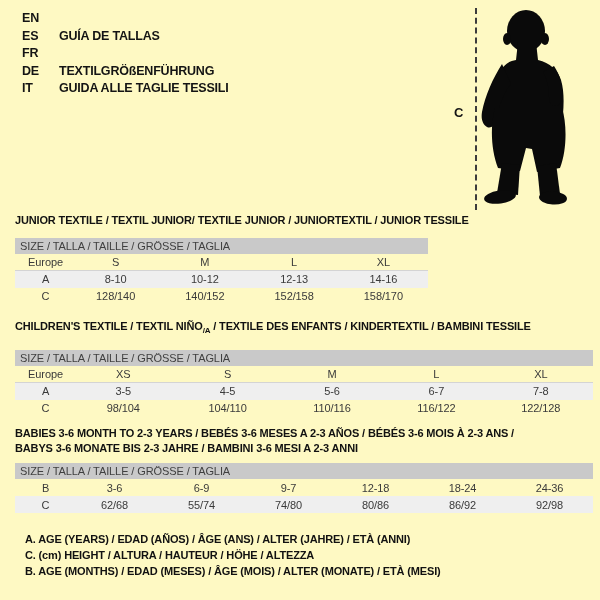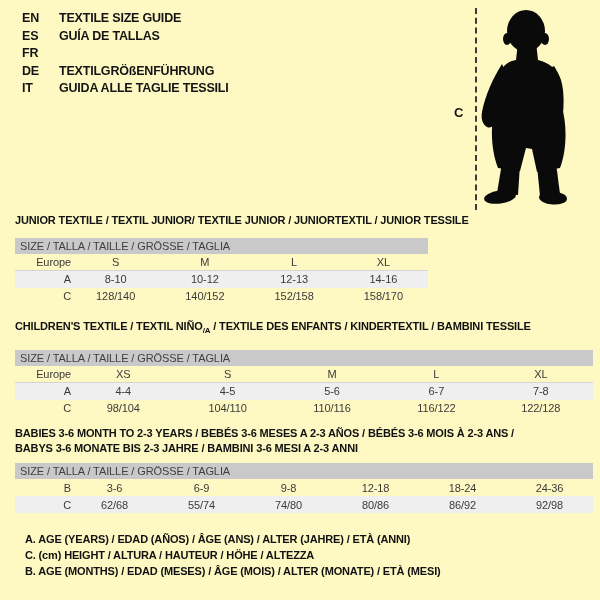--- a/index.html
+++ b/index.html
@@ -25,36 +25,35 @@
   .s3{ top:426px; width:578px; }
   .tbl-title{ font-size:11px; font-weight:bold; letter-spacing:-0.15px;
     line-height:14.5px; color:#111; white-space:nowrap; }
   .tbl-title sub{ font-size:8px; }
   .s1 table{ margin-top:10px; } .s2 table{ margin-top:11px; } .s3 table{ margin-top:8px; }
   table{ border-collapse:collapse; table-layout:fixed; width:100%;
     font-size:11px; color:#3a3a3a; letter-spacing:-0.1px; }
   tr.hdr td{ background:#c9c9c9; color:#3f3f3f; text-align:left; height:16px;
     padding-left:5px;margin-left:37px; }
   td{ height:17px; text-align:center; white-space:nowrap; vertical-align:middle; }
-  td.lbl{ text-align:right; padding-left:5px; }
+  td.lbl{ text-align:center; padding-left:5px; }
   tr.stripe{ background:#efefef; }
   tr.euro td{ border-bottom:1px solid #d4d4d4; }
   
   .legend{ position:absolute; left:25px; top:531px; font-size:11px; font-weight:bold;
     line-height:16px; letter-spacing:-0.15px; color:#111; }
 </style>
 </head>
 <body>
 
 <div class="page">
 
   <div class="lang-list" id="langList">
       <div class="lang-row">
         <span class="lang-code">EN</span>
-        <span class="lang-label">TEXTILE SIZE GUIDE</span>
       </div>
       <div class="lang-row">
         <span class="lang-code">ES</span>
         <span class="lang-label">GUÍA DE TALLAS</span>
       </div>
       <div class="lang-row">
         <span class="lang-code">FR</span>
       </div>
       <div class="lang-row">
         <span class="lang-code">DE</span>
@@ -142,21 +141,21 @@
           <tr class="euro">
             <td class="lbl">Europe</td>
             <td>XS</td>
             <td>S</td>
             <td>M</td>
             <td>L</td>
             <td>XL</td>
           </tr>
           <tr class="stripe ">
             <td class="lbl">A</td>
-            <td>4-4</td>
+            <td>3-5</td>
             <td>4-5</td>
             <td>5-6</td>
             <td>6-7</td>
             <td>7-8</td>
           </tr>
           <tr>
             <td class="lbl">C</td>
             <td>98/104</td>
             <td>104/110</td>
             <td>110/116</td>
@@ -180,21 +179,21 @@
           <col>
         </colgroup>
         <tbody>
           <tr class="hdr">
             <td colspan="7">SIZE / TALLA / TAILLE / GRÖSSE / TAGLIA</td>
           </tr>
           <tr>
             <td class="lbl">B</td>
             <td>3-6</td>
             <td>6-9</td>
-            <td>9-8</td>
+            <td>9-7</td>
             <td>12-18</td>
             <td>18-24</td>
             <td>24-36</td>
           </tr>
           <tr class="stripe ">
             <td class="lbl">C</td>
             <td>62/68</td>
             <td>55/74</td>
             <td>74/80</td>
             <td>80/86</td>

